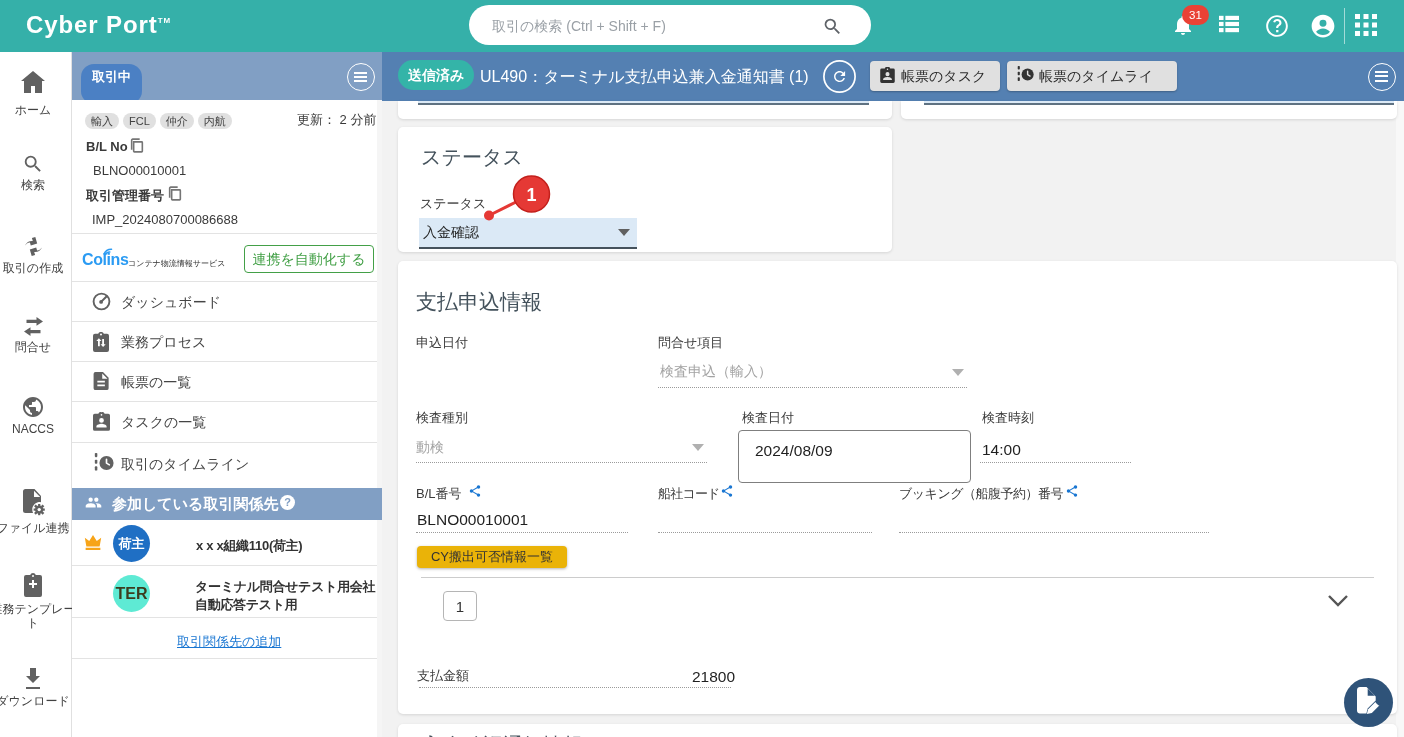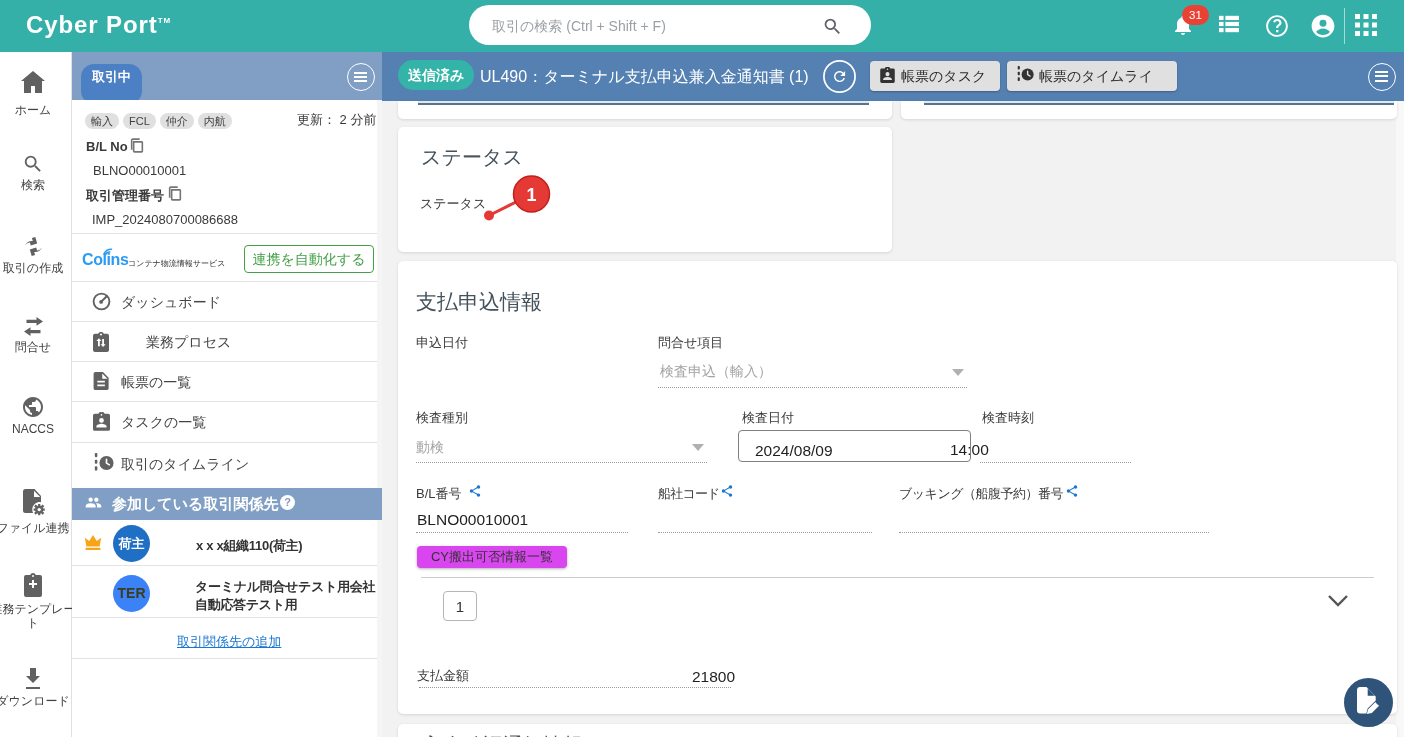--- a/index.html
+++ b/index.html
@@ -207,21 +207,21 @@
     </svg></div>
 <div class="abs menutext" style="left:121px; top:294px;">ダッシュボード</div>
 <div class="abs sep" style="top:321px;"></div>
 <div class="abs" style="left:92px; top:332px;"><svg width="18" height="20" viewBox="0 0 18 20">
       <path fill="#616161" d="M15 1.8h-3.2A2.7 2.7 0 0 0 9 0a2.7 2.7 0 0 0-2.8 1.8H3a2 2 0 0 0-2 2V18a2 2 0 0 0 2 2h12a2 2 0 0 0 2-2V3.8a2 2 0 0 0-2-2zM9 1.6a1 1 0 1 1 0 2 1 1 0 0 1 0-2z"></path>
       <g fill="#fff">
         <path d="M6.9 6.2 L9.5 9 H7.8 V14.2 H6 V9 H4.3 Z"></path>
         <path d="M11.1 15 L8.5 12.2 H10.2 V7 H12 V12.2 H13.7 Z"></path>
       </g>
     </svg></div>
-<div class="abs menutext" style="left:121px; top:334px;margin-left:25px;">業務プロセス</div>
+<div class="abs menutext" style="left:121px; top:334px;">業務プロセス</div>
 <div class="abs sep" style="top:361px;"></div>
 <div class="abs" style="left:93px; top:372px;"><svg width="17" height="19" viewBox="0 0 20 24">
       <path fill="#616161" d="M12.5 0H2.5A2.5 2.5 0 0 0 0 2.5v19A2.5 2.5 0 0 0 2.5 24h15a2.5 2.5 0 0 0 2.5-2.5V7.5L12.5 0zM15 19H5v-2.4h10V19zm0-5H5v-2.4h10V14zm-3.5-5V2l7 7h-7z" transform="scale(0.95)"></path>
     </svg></div>
 <div class="abs menutext" style="left:121px; top:374px;">帳票の一覧</div>
 <div class="abs sep" style="top:401px;"></div>
 <div class="abs" style="left:93px; top:412px;"><svg width="17" height="19" viewBox="0 0 20 22">
       <path fill="#616161" d="M18 2h-4.3A3 3 0 0 0 10 0a3 3 0 0 0-3.7 2H2a2 2 0 0 0-2 2v16a2 2 0 0 0 2 2h16a2 2 0 0 0 2-2V4a2 2 0 0 0-2-2zM10 2.2a1 1 0 1 1-1 1 1 1 0 0 1 1-1zM10 7a2.8 2.8 0 1 1-2.8 2.8A2.8 2.8 0 0 1 10 7zm6 11H4v-1.2c0-2 4-3.1 6-3.1s6 1.1 6 3.1V18z"></path>
     </svg></div>
 <div class="abs menutext" style="left:121px; top:414px;">タスクの一覧</div>
@@ -243,21 +243,21 @@
     </svg></div>
 <div class="abs" style="left:112px; top:495px; font-size:15px; font-weight:bold; color:#fff;">参加している取引関係先</div>
 <div class="abs" style="left:280px; top:495px; width:15px; height:15px; background:#fff; border-radius:50%; color:#7f9dc2; font-size:11px; font-weight:bold; text-align:center; line-height:15px;">?</div>
 
 <div class="abs" style="left:83px; top:534px;"><svg width="20" height="18" viewBox="0 0 24 22">
       <path fill="#f7a418" d="M3 16.8h18v2.8H3zM22 4.6l-5.4 3.9L12 1.2 7.4 8.5 2 4.6l1.9 10.6h16.2z"></path>
     </svg></div>
 <div class="abs avatar" style="left:113px; top:525px; width:37px; height:37px; background:#1f6fc4; color:#fff; font-size:13px; line-height:37px;">荷主</div>
 <div class="abs pname" style="left:160px; top:537px;">x x x組織110(荷主)</div>
 <div class="abs sep" style="top:565px;"></div>
-<div class="abs avatar" style="left:113px; top:575px; width:37px; height:37px; background:#3b82f6; color:#3c3c1e; font-size:14px; line-height:37px;">TER</div>
+<div class="abs avatar" style="left:113px; top:575px; width:37px; height:37px; background:#5eead4; color:#3c3c1e; font-size:16px; line-height:37px;">TER</div>
 <div class="abs pname" style="left:159px; top:578px;">ターミナル問合せテスト用会社<br>自動応答テスト用</div>
 <div class="abs sep" style="top:617px;"></div>
 <div class="abs" style="left:177px; top:633px; font-size:13px; color:#1976d2; text-decoration:underline;">取引関係先の追加</div>
 <div class="abs sep" style="top:658px;"></div>
 
 <div class="abs dochead"></div>
 <div class="abs mainbg"></div>
 <div class="abs mainscroll"></div>
 <div class="abs chip-sent">送信済み</div>
 <div class="abs doctitle">UL490：ターミナル支払申込兼入金通知書 (1)</div>
@@ -290,20 +290,25 @@
   <div style="position:absolute; left:20px; top:2.5px; width:451px; height:2px; background:#5f7282;"></div>
 </div>
 <div class="abs card" style="left:901px; top:100.5px; width:496px; height:18px; border-radius:0 0 5px 5px;">
   <div style="position:absolute; left:23px; top:0; width:470px; height:2.5px; background:#dbe9f6;"></div>
   <div style="position:absolute; left:23px; top:2.5px; width:470px; height:2px; background:#5f7282;"></div>
 </div>
 
 <div class="abs card" style="left:398px; top:127px; width:494px; height:125px;">
   <div class="abs ctitle" style="left:23px; top:17px; font-size:20px;">ステータス</div>
   <div class="abs flab" style="left:22px; top:68px; font-size:13px;">ステータス</div>
+  <div class="abs" style="left:21px; top:91px; width:218px; height:29px; background:#dbe9f6;">
+    <div style="position:absolute; left:4px; top:6px; font-size:14px; color:#1f1f1f;">入金確認</div>
+    <div class="tri" style="position:absolute; right:7px; top:11px; border-top-color:#606060;"></div>
+    <div style="position:absolute; left:0; bottom:-2px; width:100%; height:2px; background:#45525c;"></div>
+  </div>
 
   <svg class="abs" style="left:80px; top:44px;" width="75" height="55" viewBox="0 0 75 55">
     <line x1="12" y1="44" x2="40" y2="30" stroke="#e53935" stroke-width="3"></line>
     <circle cx="11" cy="44.5" r="5" fill="#e53935"></circle>
     <circle cx="53.5" cy="23" r="18" fill="#e53935" stroke="#c3201c" stroke-width="1.5"></circle>
     <text x="53.5" y="29.5" font-size="18" font-weight="bold" fill="#fff" text-anchor="middle" font-family="Liberation Sans, sans-serif">1</text>
   </svg>
 </div>
 
 <div class="abs card" style="left:398px; top:261px; width:999px; height:453px;">
@@ -313,45 +318,45 @@
   <div class="abs flab" style="left:260px; top:73px;">問合せ項目</div>
   <div class="abs fdis" style="left:262px; top:102px;">検査申込（輸入）</div>
   <div class="abs dotline" style="left:260px; top:76px; width:309px; height:51px;"></div>
   <div class="tri abs" style="left:554px; top:108px; border-top-color:#b0b0b0;"></div>
 
   <div class="abs flab" style="left:18px; top:148px;">検査種別</div>
   <div class="abs fdis" style="left:18px; top:178px;">動検</div>
   <div class="abs dotline" style="left:18px; top:151px; width:291px; height:51px;"></div>
   <div class="tri abs" style="left:294px; top:183px; border-top-color:#b0b0b0;"></div>
   <div class="abs flab" style="left:344px; top:148px;">検査日付</div>
-  <div class="abs inputbox" style="left:340px; top:169px; width:233px; height:32px;">
+  <div class="abs inputbox" style="left:340px; top:169px; width:233px; height:53px;">
     <div class="abs fval" style="left:16px; top:11px;">2024/08/09</div>
   </div>
   <div class="abs flab" style="left:584px; top:148px;">検査時刻</div>
-  <div class="abs fval" style="left:552px; top:180px;">14:00</div>
+  <div class="abs fval" style="left:584px; top:180px;">14:00</div>
   <div class="abs dotline" style="left:582px; top:151px; width:151px; height:51px;"></div>
 
   <div class="abs flab" style="left:18px; top:224px;">B/L番号</div>
   <div class="abs" style="left:70px; top:223px;"><svg width="14" height="14" viewBox="0 0 24 24">
         <path fill="#1976d2" d="M18 16.08c-.76 0-1.44.3-1.96.77L8.91 12.7c.05-.23.09-.46.09-.7s-.04-.47-.09-.7l7.05-4.11c.54.5 1.25.81 2.04.81a3 3 0 1 0-3-3c0 .24.04.47.09.7L8.04 9.81C7.5 9.31 6.79 9 6 9a3 3 0 1 0 0 6c.79 0 1.5-.31 2.04-.81l7.12 4.16c-.05.21-.08.43-.08.65a2.92 2.92 0 1 0 2.92-2.92z"></path>
       </svg></div>
   <div class="abs fval" style="left:19px; top:250px;">BLNO00010001</div>
   <div class="abs dotline" style="left:18px; top:227px; width:212px; height:45px;"></div>
   <div class="abs flab" style="left:260px; top:224px; letter-spacing:-0.8px;">船社コード</div>
   <div class="abs" style="left:322px; top:223px;"><svg width="14" height="14" viewBox="0 0 24 24">
         <path fill="#1976d2" d="M18 16.08c-.76 0-1.44.3-1.96.77L8.91 12.7c.05-.23.09-.46.09-.7s-.04-.47-.09-.7l7.05-4.11c.54.5 1.25.81 2.04.81a3 3 0 1 0-3-3c0 .24.04.47.09.7L8.04 9.81C7.5 9.31 6.79 9 6 9a3 3 0 1 0 0 6c.79 0 1.5-.31 2.04-.81l7.12 4.16c-.05.21-.08.43-.08.65a2.92 2.92 0 1 0 2.92-2.92z"></path>
       </svg></div>
   <div class="abs dotline" style="left:260px; top:227px; width:214px; height:45px;"></div>
   <div class="abs flab" style="left:501px; top:224px; letter-spacing:-0.5px;">ブッキング（船腹予約）番号</div>
   <div class="abs" style="left:667px; top:223px;"><svg width="14" height="14" viewBox="0 0 24 24">
         <path fill="#1976d2" d="M18 16.08c-.76 0-1.44.3-1.96.77L8.91 12.7c.05-.23.09-.46.09-.7s-.04-.47-.09-.7l7.05-4.11c.54.5 1.25.81 2.04.81a3 3 0 1 0-3-3c0 .24.04.47.09.7L8.04 9.81C7.5 9.31 6.79 9 6 9a3 3 0 1 0 0 6c.79 0 1.5-.31 2.04-.81l7.12 4.16c-.05.21-.08.43-.08.65a2.92 2.92 0 1 0 2.92-2.92z"></path>
       </svg></div>
   <div class="abs dotline" style="left:501px; top:227px; width:310px; height:45px;"></div>
 
-  <div class="abs" style="left:19px; top:285px; width:150px; height:22px; background:#d946ef; border-radius:4px; box-shadow:0 1px 3px rgba(0,0,0,0.3); font-size:13px; color:#333; text-align:center; line-height:22px;">CY搬出可否情報一覧</div>
+  <div class="abs" style="left:19px; top:285px; width:150px; height:22px; background:#eab308; border-radius:4px; box-shadow:0 1px 3px rgba(0,0,0,0.3); font-size:13px; color:#333; text-align:center; line-height:22px;">CY搬出可否情報一覧</div>
   <div class="abs" style="left:23px; top:316px; width:953px; height:0; border-top:1px solid #ccc;"></div>
   <div class="abs" style="left:45px; top:330px; width:34px; height:30px; background:#fff; border:1px solid #b5b5b5; border-radius:4px; font-size:15px; color:#333; text-align:center; line-height:30px;">1</div>
   <div class="abs" style="left:929px; top:333px;"><svg width="22" height="14" viewBox="0 0 22 14">
         <path fill="none" stroke="#555" stroke-width="2.4" d="M2 2l9 9 9-9"></path>
       </svg></div>
   <div class="abs flab" style="left:19px; top:379px;margin-top:27px;">支払金額</div>
   <div class="abs fval" style="left:294px; top:407px;">21800</div>
   <div class="abs dotline" style="left:21px; top:382px; width:312px; height:45px;"></div>
 </div>
 

